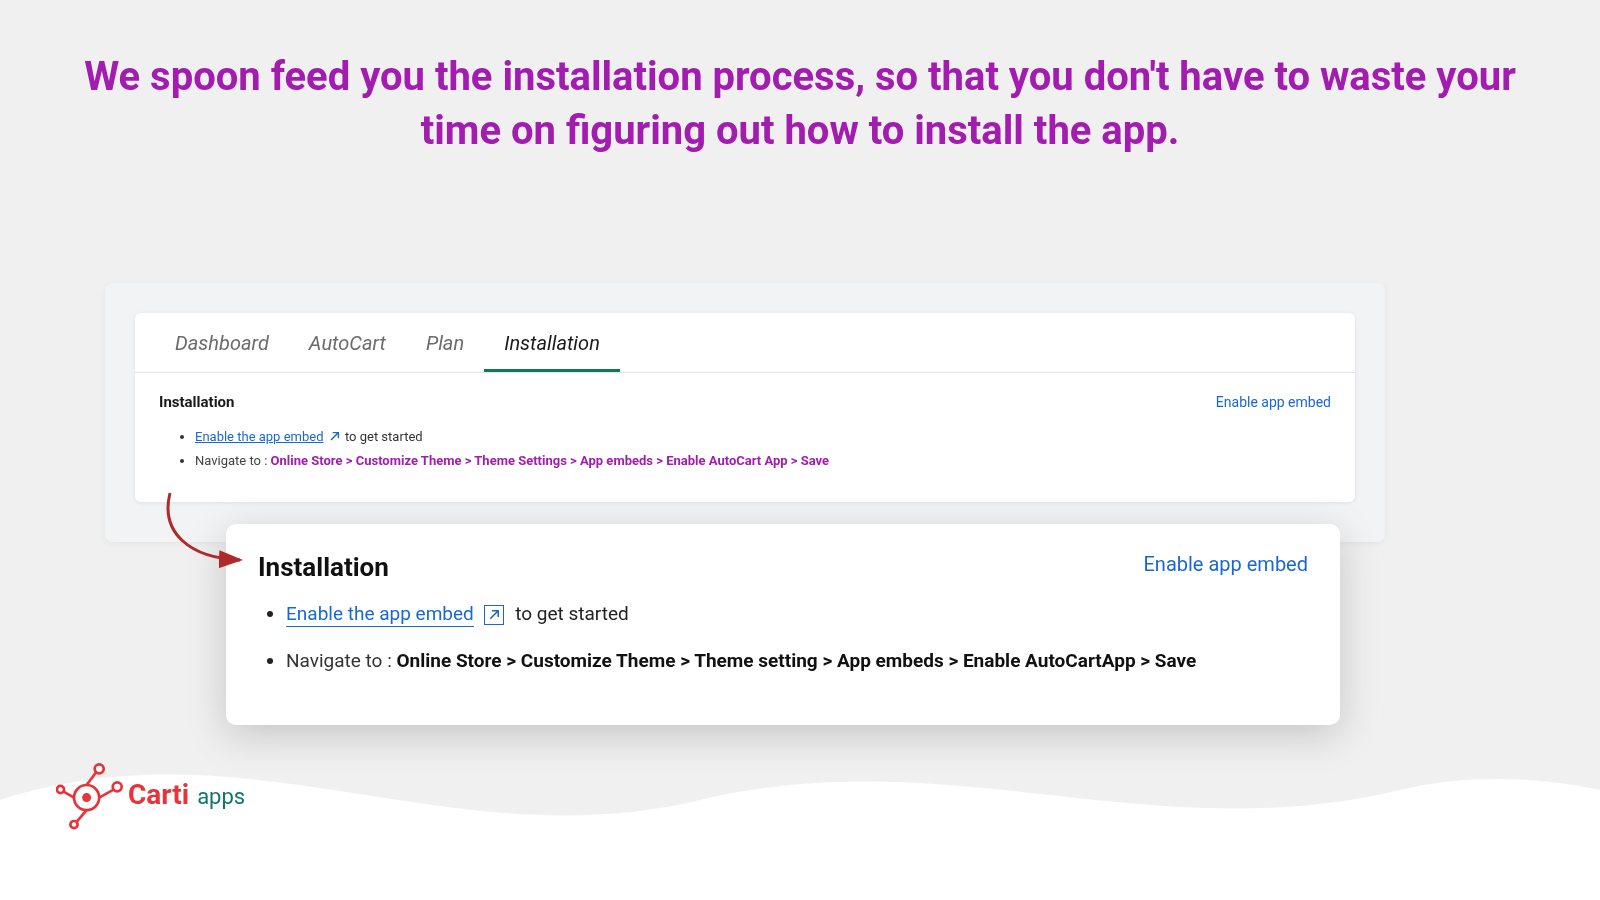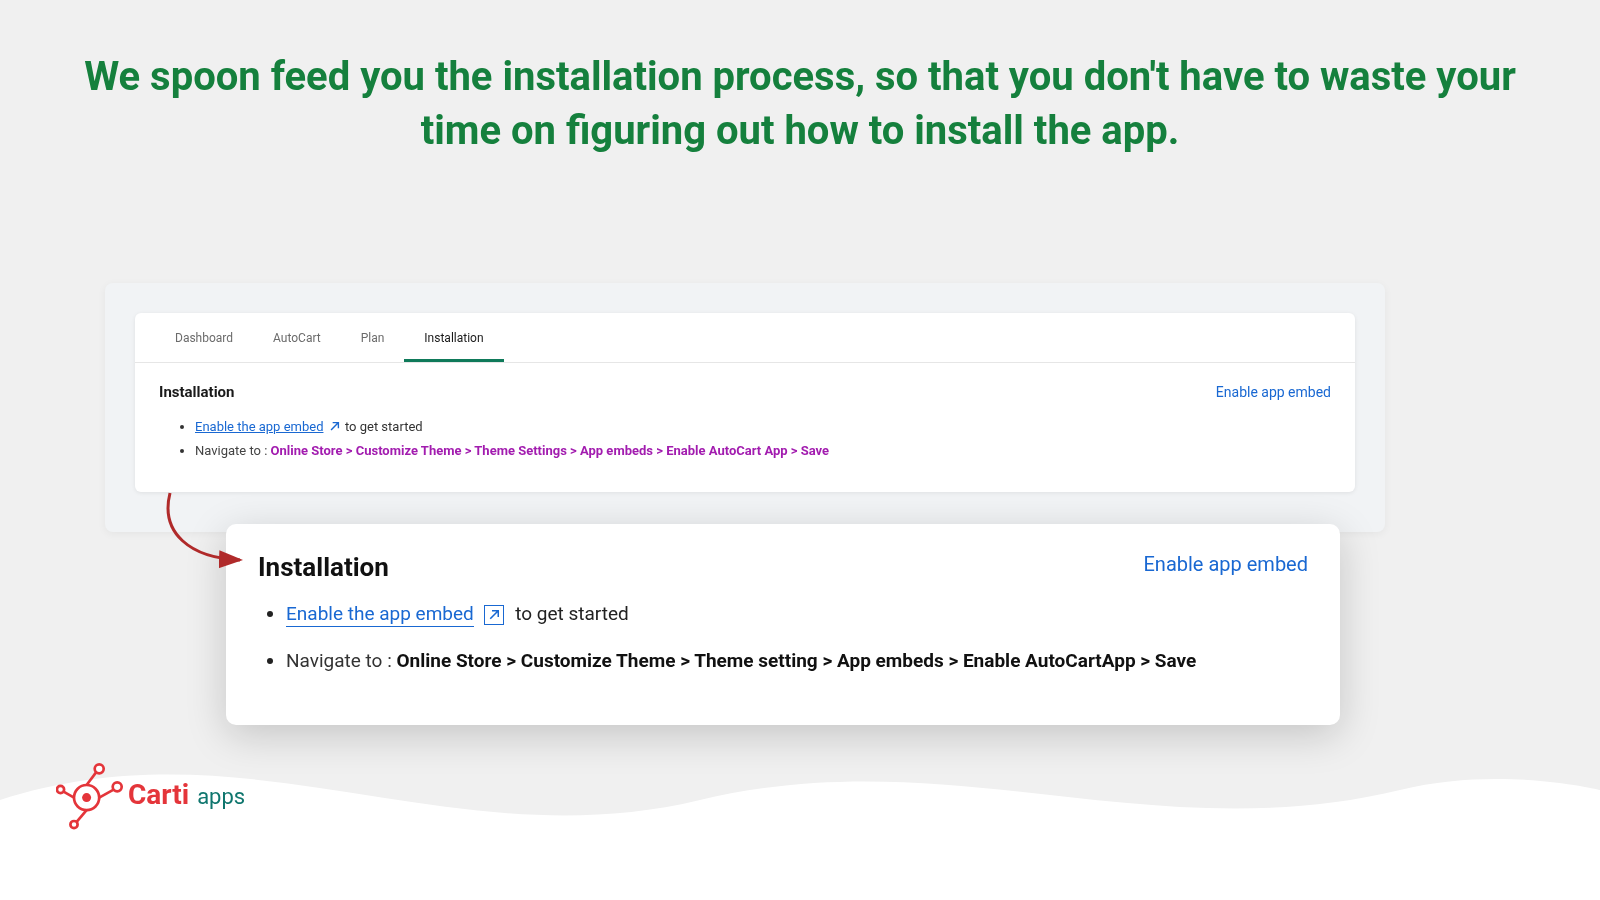--- a/index.html
+++ b/index.html
@@ -8,21 +8,21 @@
     height: 900px;
     background: #f0f0f0;
     font-family: -apple-system, BlinkMacSystemFont, 'Segoe UI', Roboto, sans-serif;
     position: relative;
     overflow: hidden;
   }
   .headline {
     text-align: center;
     font-size: 40px;
     font-weight: 700;
-    color: #15803d;
+    color: #a21caf;
     padding: 50px 80px 0;
     line-height: 1.35;
   }
   .app-card {
     position: absolute;
     top: 283px;
     left: 105px;
     width: 1280px;
     background: #f1f3f5;
     border-radius: 8px;
@@ -34,24 +34,25 @@
     border-radius: 6px;
     box-shadow: 0 1px 4px rgba(0,0,0,0.08);
   }
   .tabs {
     display: flex;
     padding: 0 20px;
     border-bottom: 1px solid #e6e6e6;
   }
   .tab {
     padding: 18px 20px 14px;
-    font-size: 12px;
+    font-size: 20px;
     color: #6b6b6b;
     cursor: pointer;
     border-bottom: 3px solid transparent;
+    font-style: italic;
   }
   .tab.active {
     color: #1a1a1a;
     border-bottom: 3px solid #0f7a5a;
   }
   .panel-body {
     padding: 20px 24px 26px;
     position: relative;
   }
   .section-head {

